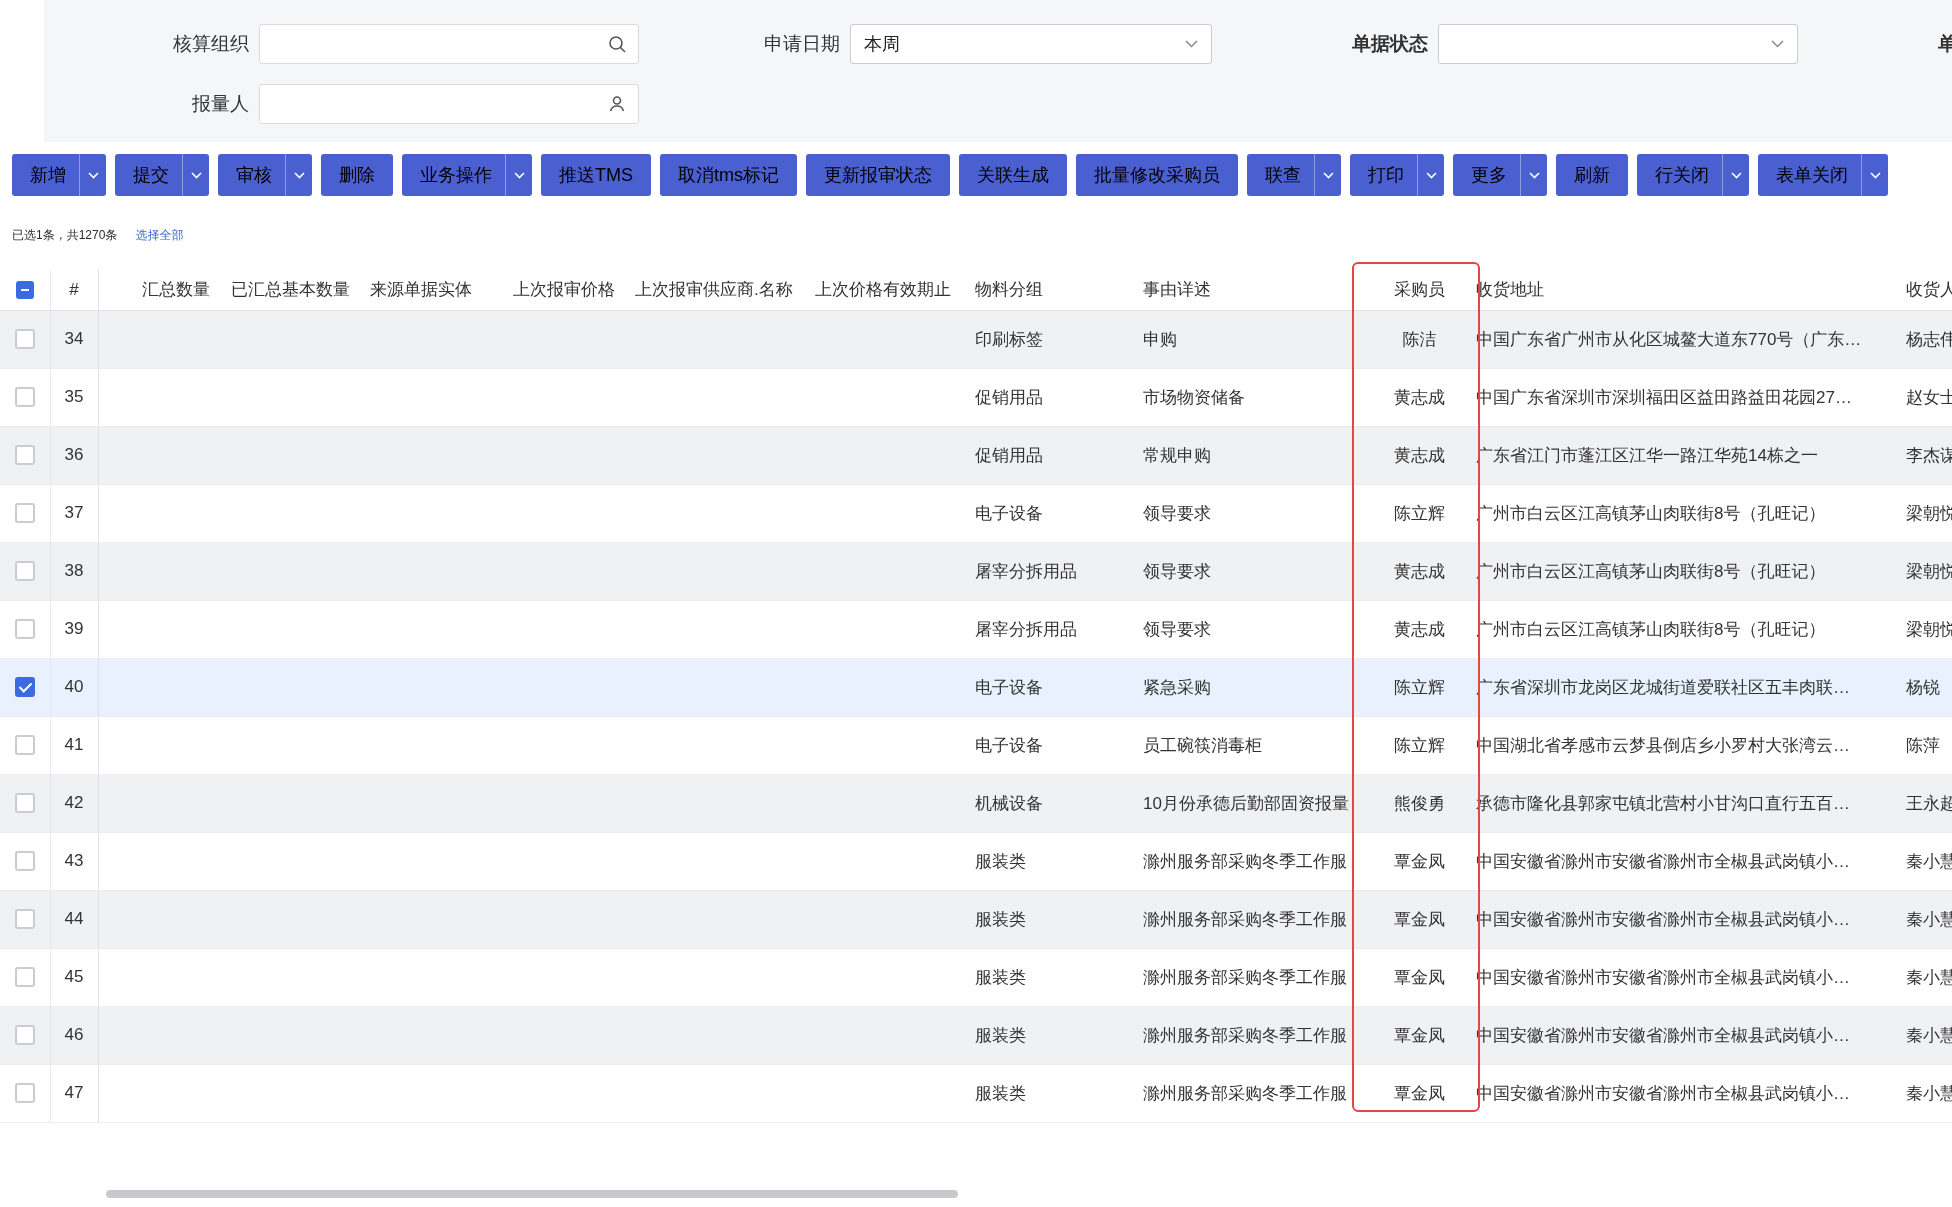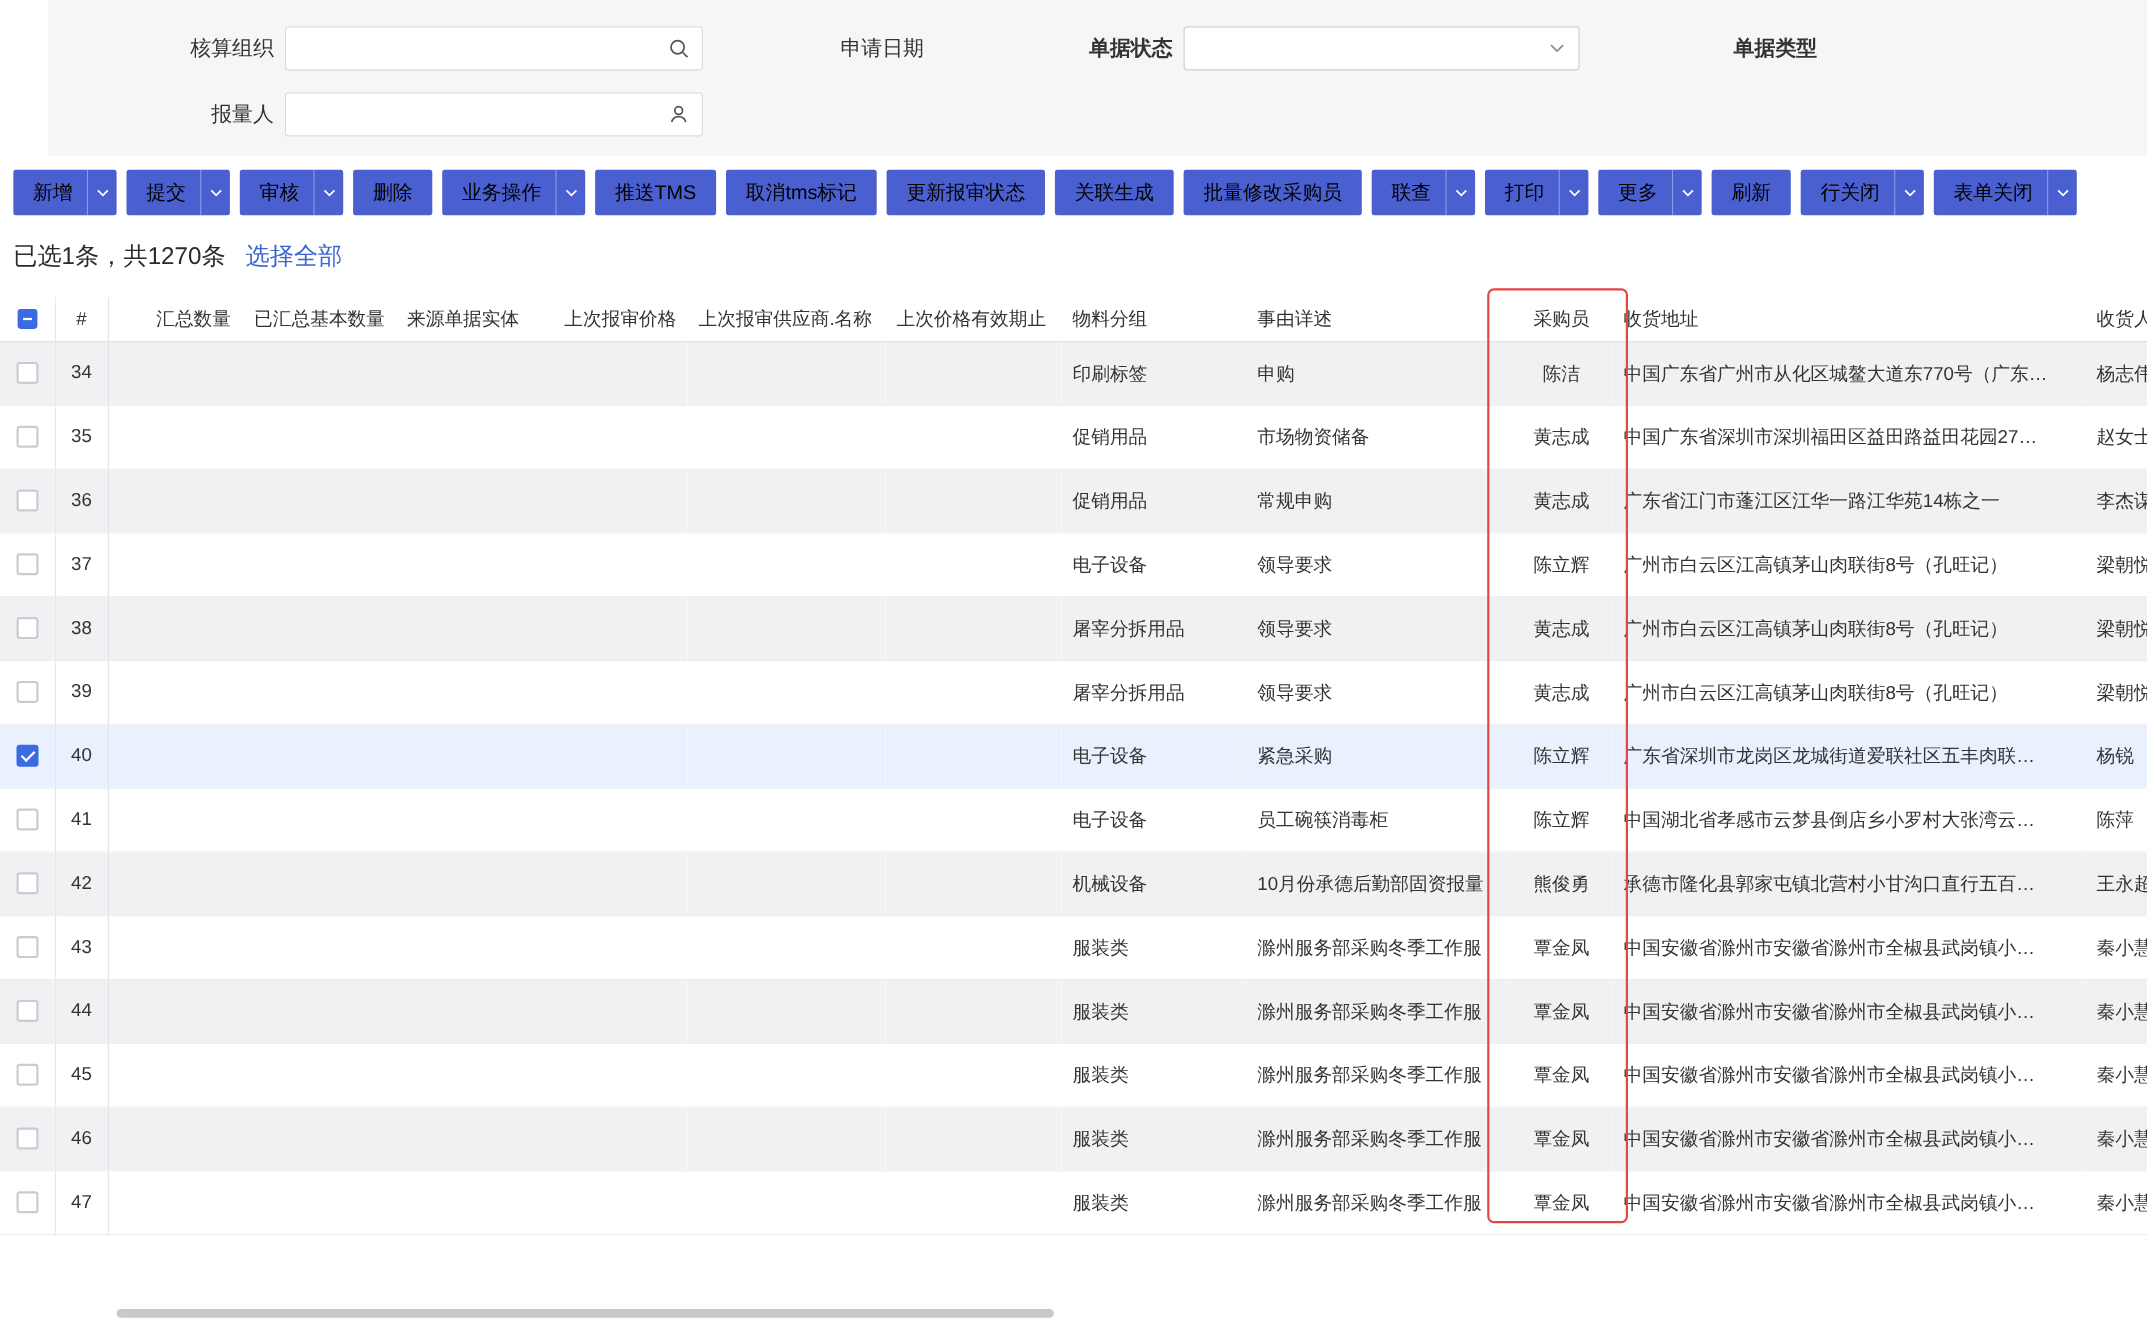--- a/index.html
+++ b/index.html
@@ -37,21 +37,21 @@
   
   .toolbar { display:flex; gap:9px; margin:12px 0 0 12px; white-space:nowrap; overflow:hidden; }
   .tbtn { flex:0 0 auto; display:flex; align-items:stretch; height:42px; background:#4a5fd0; color:#000000;
     border-radius:3px; font-size:18px; cursor:pointer; user-select:none; }
   .tbtn-label { display:flex; align-items:center; padding:0 18px; }
   .tbtn.split .tbtn-label { padding-right:13px; }
   .tbtn-caret { display:flex; align-items:center; justify-content:center; width:27px;
     border-left:1px solid rgba(255,255,255,0.38); }
 
   
-  .selection-bar { display:flex; align-items:flex-end; margin:26px 0 0 12px; height:26px; font-size:22px; color:#2b2b2b; }
+  .selection-bar { display:flex; align-items:center; margin:26px 0 0 12px; height:26px; font-size:12px; color:#2b2b2b; }
   .select-all { color:#3a66d1; margin-left:18px; cursor:pointer; text-decoration:none; }
 
   
   .table-wrap { margin-top:22px; position:relative; }
   table.data-table { border-collapse:collapse; table-layout:fixed; width:1976px; }
   .data-table thead th { height:40px; font-size:17px; font-weight:normal; color:#333; text-align:left;
     padding:0 10px; border-bottom:1px solid #e0e2e6; white-space:nowrap; overflow:hidden; }
   .data-table tbody td { height:58px; font-size:17px; color:#333; padding:0 10px;
     white-space:nowrap; overflow:hidden; border-bottom:1px solid #ededf0; }
   .data-table tbody tr.stripe { background:#f0f1f3; }
@@ -90,20 +90,28 @@
       <div class="input-wrap w380">
         <input class="f-input" value="" style="">
         <span class="input-icon">
           <svg width="20" height="20" viewBox="0 0 20 20">
               <circle cx="9" cy="9" r="6" fill="none" stroke="#555" stroke-width="1.6"></circle>
               <line x1="13.5" y1="13.5" x2="18" y2="18" stroke="#555" stroke-width="1.6"></line>
             </svg>
         </span>
       </div>
       <div class="f-label lab-mid ml115">申请日期</div>
+      <div class="select w362">
+        <span class="select-value">本周</span>
+        <span class="caret">
+          <svg width="13" height="8" viewBox="0 0 13 8">
+              <path d="M1 1l5.5 5.5L12 1" fill="none" stroke="#888" stroke-width="1.5"></path>
+            </svg>
+        </span>
+      </div>
       <div class="f-label lab-mid ml130">单据状态</div>
       <div class="select w360">
         <span class="select-value"></span>
         <span class="caret">
           <svg width="13" height="8" viewBox="0 0 13 8">
               <path d="M1 1l5.5 5.5L12 1" fill="none" stroke="#888" stroke-width="1.5"></path>
             </svg>
         </span>
       </div>
       <div class="f-label lab-mid ml130">单据类型</div>

